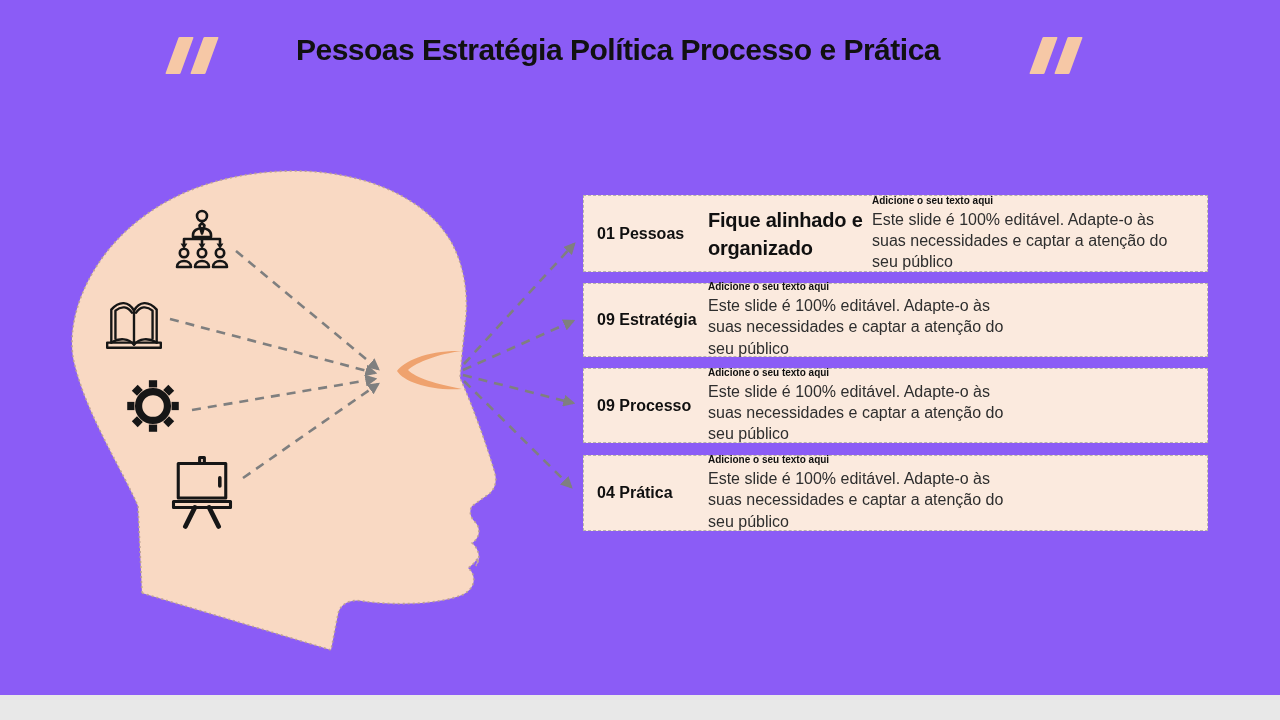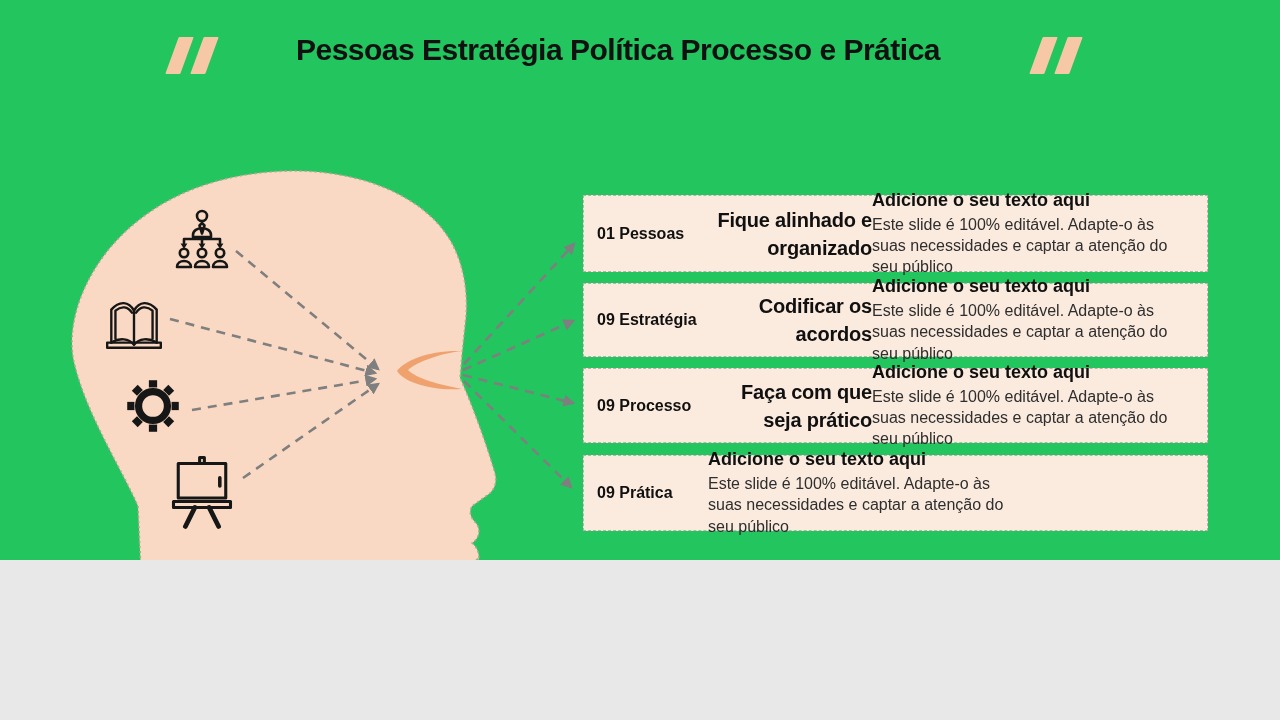--- a/index.html
+++ b/index.html
@@ -3,21 +3,21 @@
 <meta charset="utf-8">
 <style>
   :root {
     --head_fill:#f9d9c3; --head_outline:#bda393; --eye:#efa26e;
     --connector:#7f7f7f; --row_bg:#fbeade; --row_border:#b8b2ab;
     --slash:#f6c8a6; --title_text:#111111; --body_text:#2e2e2e;
   }
   * { box-sizing:border-box; margin:0; padding:0; }
   html,body { background:#e8e8e8; }
   .slide {
-    position:relative; width:1280px; height:560px; background:#22c55e;
+    position:relative; width:1280px; height:695px; background:#8b5cf6;
     font-family:"Liberation Sans", sans-serif; overflow:hidden; margin:0 auto;
   }
   
   .page-title {
     position:absolute; top:33px; left:618px; transform:translateX(-50%);
     font-size:30px; font-weight:700; color:var(--title_text);
     white-space:nowrap; letter-spacing:-0.5px;
   }
   .slash-group { position:absolute; top:37px; display:flex; gap:10px; }
   .slash-group.left { left:172px; }
@@ -44,24 +44,24 @@
     position:absolute; left:583px; width:625px;
     background:var(--row_bg); border:1px dashed var(--row_border);
     display:flex; align-items:center;
   }
   .row-num {
     width:124px; padding-left:13px; font-size:16px; font-weight:700;
     color:#101010; flex-shrink:0;
   }
   .row-sub {
     width:164px; flex-shrink:0; font-size:20px; font-weight:700;
-    color:#101010; line-height:1.4; letter-spacing:-0.2px;text-align:right;
+    color:#101010; line-height:1.4; letter-spacing:-0.2px;
   }
   .row-desc { flex:1; padding-right:10px; }
-  .desc-heading { font-size:18px; font-weight:700; color:#101010; margin-bottom:3px; }
+  .desc-heading { font-size:10px; font-weight:700; color:#101010; margin-bottom:3px; }
   .desc-body { font-size:16px; line-height:1.32; color:var(--body_text); max-width:314px; }
 </style>
 </head>
 <body>
 
 <div class="slide">
 
   <div class="slash-group left">
     <div class="slash"></div>
     <div class="slash"></div>
@@ -177,37 +177,35 @@
     <div class="row-num">01 Pessoas</div>
     <div class="row-sub">Fique alinhado e organizado</div>
     <div class="row-desc">
       <div class="desc-heading">Adicione o seu texto aqui</div>
       <div class="desc-body">Este slide é 100% editável. Adapte-o às suas necessidades e captar a atenção do seu público</div>
     </div>
   </div>
 
   <div class="info-row" style="top:283px; height:74px;">
     <div class="row-num">09 Estratégia</div>
-    <div class="row-sub">Codificar os acordos</div>
     <div class="row-desc">
       <div class="desc-heading">Adicione o seu texto aqui</div>
       <div class="desc-body">Este slide é 100% editável. Adapte-o às suas necessidades e captar a atenção do seu público</div>
     </div>
   </div>
 
   <div class="info-row" style="top:368px; height:75px;">
     <div class="row-num">09 Processo</div>
-    <div class="row-sub">Faça com que seja prático</div>
     <div class="row-desc">
       <div class="desc-heading">Adicione o seu texto aqui</div>
       <div class="desc-body">Este slide é 100% editável. Adapte-o às suas necessidades e captar a atenção do seu público</div>
     </div>
   </div>
 
   <div class="info-row" style="top:455px; height:76px;">
-    <div class="row-num">09 Prática</div>
+    <div class="row-num">04 Prática</div>
     <div class="row-desc">
       <div class="desc-heading">Adicione o seu texto aqui</div>
       <div class="desc-body">Este slide é 100% editável. Adapte-o às suas necessidades e captar a atenção do seu público</div>
     </div>
   </div>
 
 </div>
 
 </body></html>

